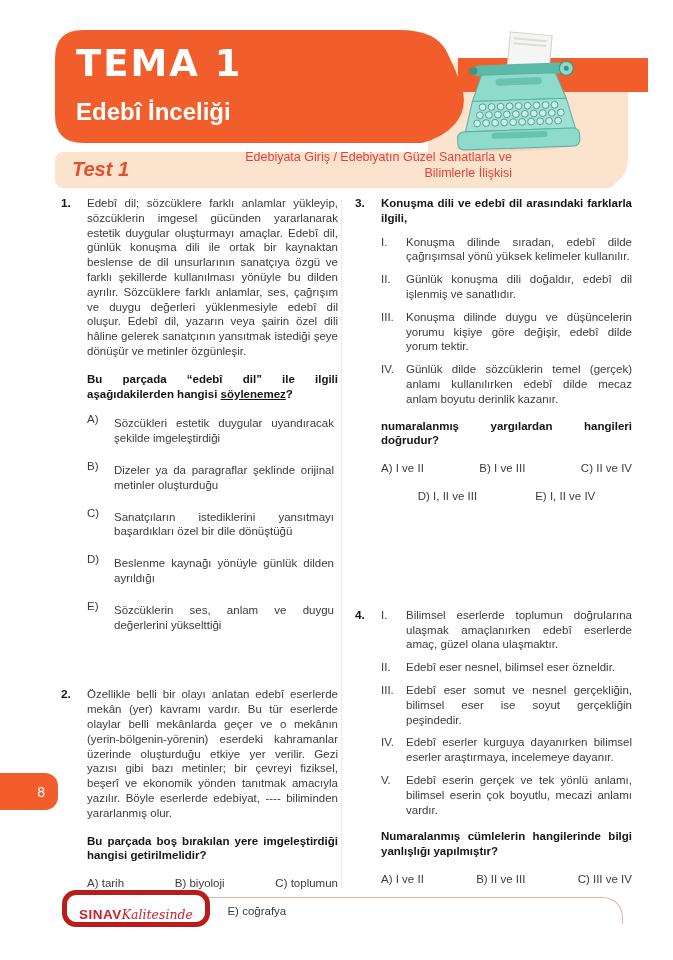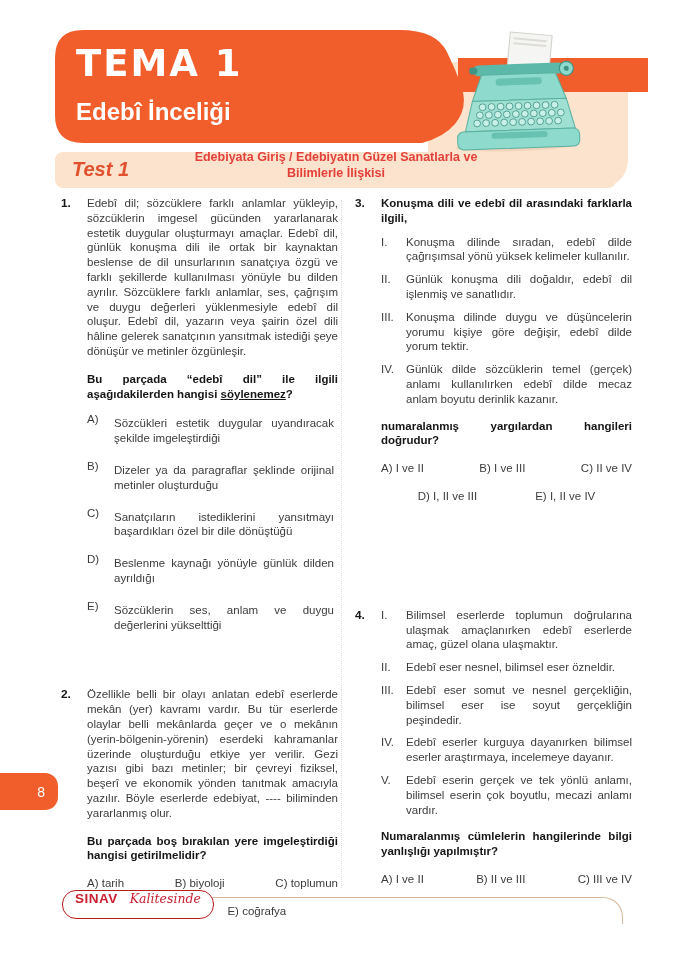--- a/index.html
+++ b/index.html
@@ -14,22 +14,22 @@
     letter-spacing:2px;color:#ffffff;font-family:"DejaVu Sans", sans-serif;
   }
   .tema-title{
     position:absolute;left:76px;top:98px;font-size:24px;font-weight:bold;color:#ffffff;
   }
   .test-label{
     position:absolute;left:72px;top:158px;font-size:20px;font-weight:bold;color:#e2502d;
     font-style:italic;
   }
   .test-subtitle{
-    position:absolute;left:160px;top:150px;width:352px;text-align:center;
-    font-size:12.5px;font-weight:bold;color:#e4403a;line-height:15.5px;
+    position:absolute;left:160px;top:150px;width:352px;text-align:right;
+    font-size:12.5px;font-weight:normal;color:#e4403a;line-height:15.5px;
   }
   
   .col{position:absolute;top:196px;width:277px;}
   #col-left{left:61px;}
   #col-right{left:355px;}
   .col-divider{position:absolute;left:341px;top:200px;height:688px;border-left:1px dotted #dcdcdc;}
   .question{display:flex;}
   #col-left .question + .question{margin-top:42px;}
   #col-right .question + .question{margin-top:104px;}
   .qnum{flex:none;width:26px;font-size:11.8px;font-weight:bold;color:#161616;line-height:14.8px;}
@@ -53,21 +53,21 @@
     border-radius:0 13px 13px 0;color:#ffffff;font-size:14px;
     display:flex;align-items:center;justify-content:flex-end;padding-right:13px;box-sizing:border-box;
   }
   
   .footer-line{
     position:absolute;left:100px;top:897px;width:522px;height:26px;
     border-top:1px solid #d9b99c;border-right:1px solid #d9b99c;border-top-right-radius:20px;
   }
   .brand-logo{
     position:absolute;left:62px;top:890px;height:27px;padding:0 12px;background:#ffffff;
-    border:1px solid #b91c1c;border-radius:14px;display:flex;align-items:flex-start;gap:12px;
+    border:5px solid #b91c1c;border-radius:14px;display:flex;align-items:flex-end;
   }
   .brand-main{font-size:13.5px;font-weight:bold;color:#c8202f;letter-spacing:.5px;}
   .brand-script{font-size:12.5px;font-style:italic;color:#c8202f;font-family:"DejaVu Serif", serif;}
 </style>
 </head>
 <body>
 
 <div class="page">
 
   <svg class="header-art" viewBox="0 0 673 200" xmlns="http://www.w3.org/2000/svg">

